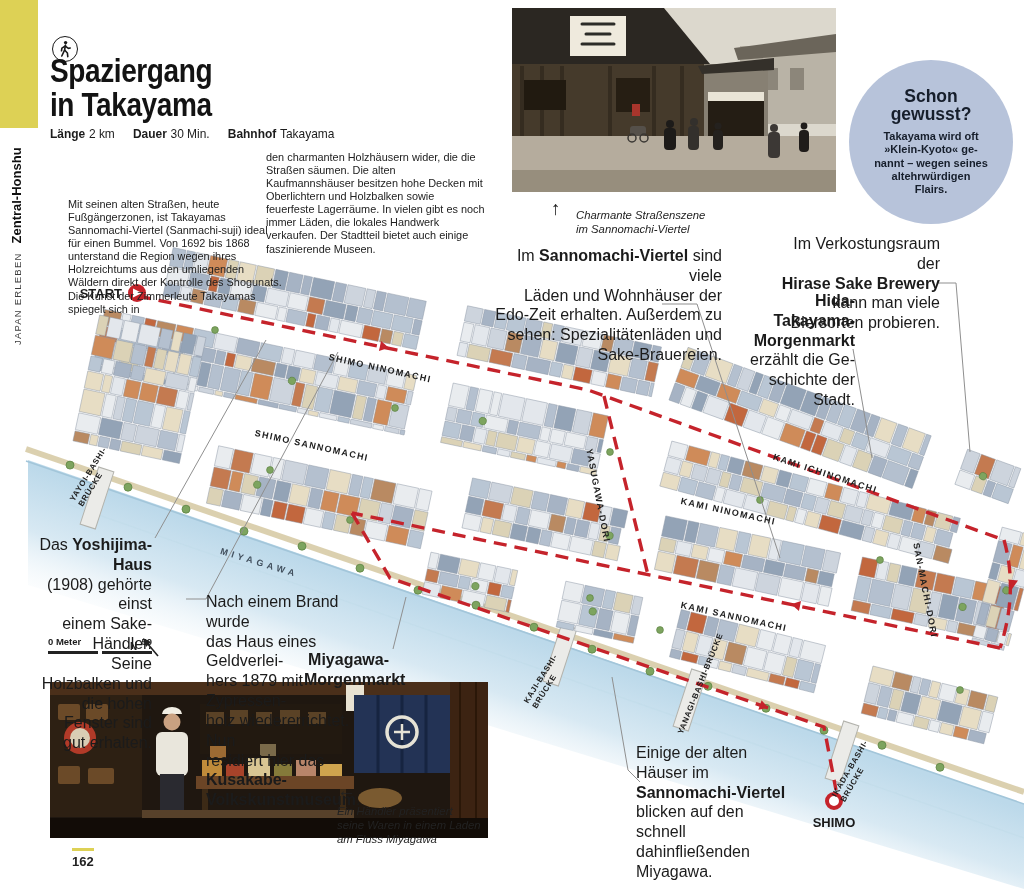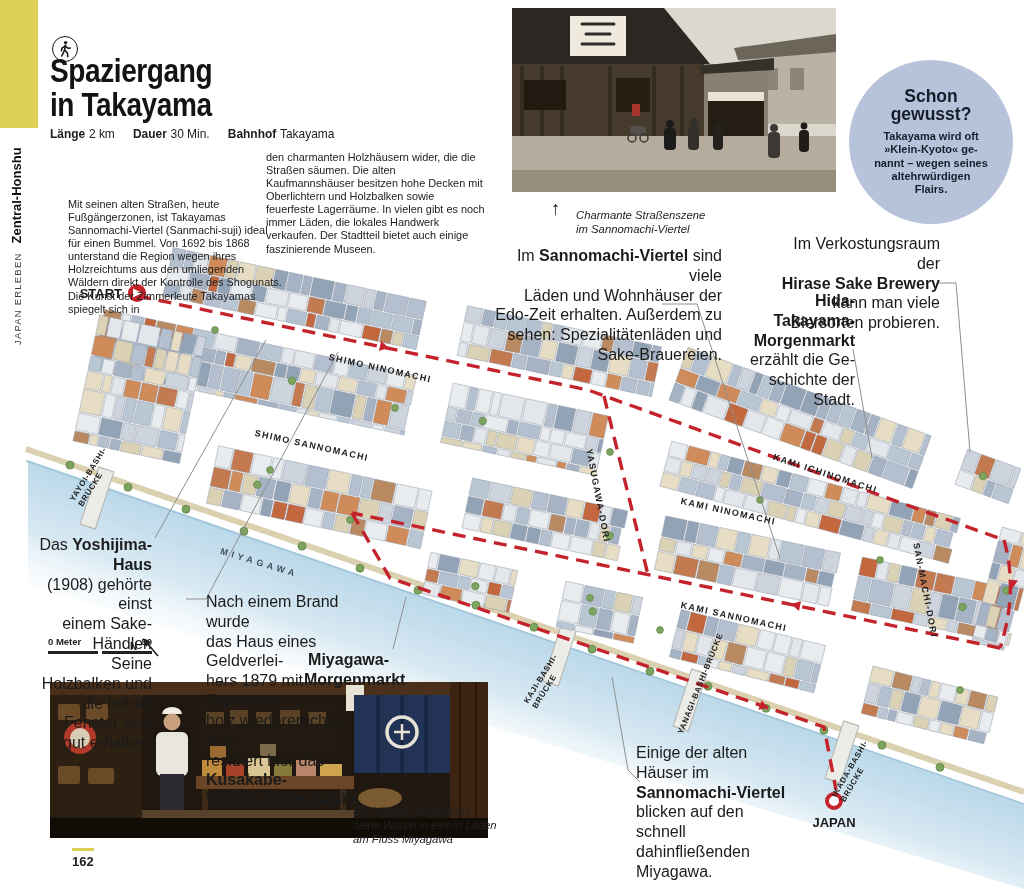--- a/index.html
+++ b/index.html
@@ -940,21 +940,21 @@
 <div class="stlab" style="left:921px;top:542px;transform:rotate(79deg);">SAN-MACHI-DORI</div>
 <div class="riverlab" style="left:222px;top:546px;transform:rotate(17deg);">MIYAGAWA</div>
 <div class="brlab" style="left:68px;top:498px;transform:rotate(-58deg);">YAYOI-BASHI-
 BRÜCKE</div>
 <div class="brlab" style="left:522px;top:700px;transform:rotate(-58deg);">KAJI-BASHI-
 BRÜCKE</div>
 <div class="brlab" style="left:676px;top:732px;transform:rotate(-68deg);">YANAGI-BASHI-BRÜCKE</div>
 <div class="brlab" style="left:830px;top:794px;transform:rotate(-60deg);">IKADA-BASHI-
 BRÜCKE</div>
 <div class="marklab" style="left:76px;top:286px;width:46px;text-align:right;">START</div>
-<div class="marklab" style="left:812px;top:815px;width:44px;text-align:center;">JAPAN</div>
+<div class="marklab" style="left:812px;top:815px;width:44px;text-align:center;">SHIMO</div>
 
 <div class="abs scale">
   <div class="nums">
     <span>0 Meter</span>
     <span>50</span>
   </div>
   <div class="bars">
       <div></div>
       <div></div>
     </div>
@@ -1018,21 +1018,21 @@
     </g>
     <rect x="400" y="0" width="38" height="156" fill="#3c2312"></rect>
     <line x1="410" y1="0" x2="410" y2="156" stroke="#2a1708" stroke-width="2"></line>
     <line x1="426" y1="0" x2="426" y2="156" stroke="#2a1708" stroke-width="2"></line>
     <ellipse cx="330" cy="116" rx="22" ry="10" fill="#7a5a30"></ellipse>
     <rect x="0" y="136" width="438" height="20" fill="#120c07"></rect>
     <rect x="92" y="128" width="212" height="8" fill="#57412a"></rect>
   </svg>
 </div>
 <div class="abs cap-arrow z2" style="left:337px;top:780px;">←</div>
-<div class="abs cap z2" style="left:337px;top:804px;margin-left:16px;">Ein Händler präsentiert
+<div class="abs cap z2" style="left:337px;top:804px;">Ein Händler präsentiert
 seine Waren in einem Laden
 am Fluss Miyagawa</div>
 
 <div class="abs z6" style="left:24px;top:848px;">
   <div class="pgline"></div>
   <div class="pgnum">162</div>
 </div>
 <div class="abs z6" style="left:978px;top:845px;">
   <div class="pgline"></div>
   <div class="pgnum">163</div>

